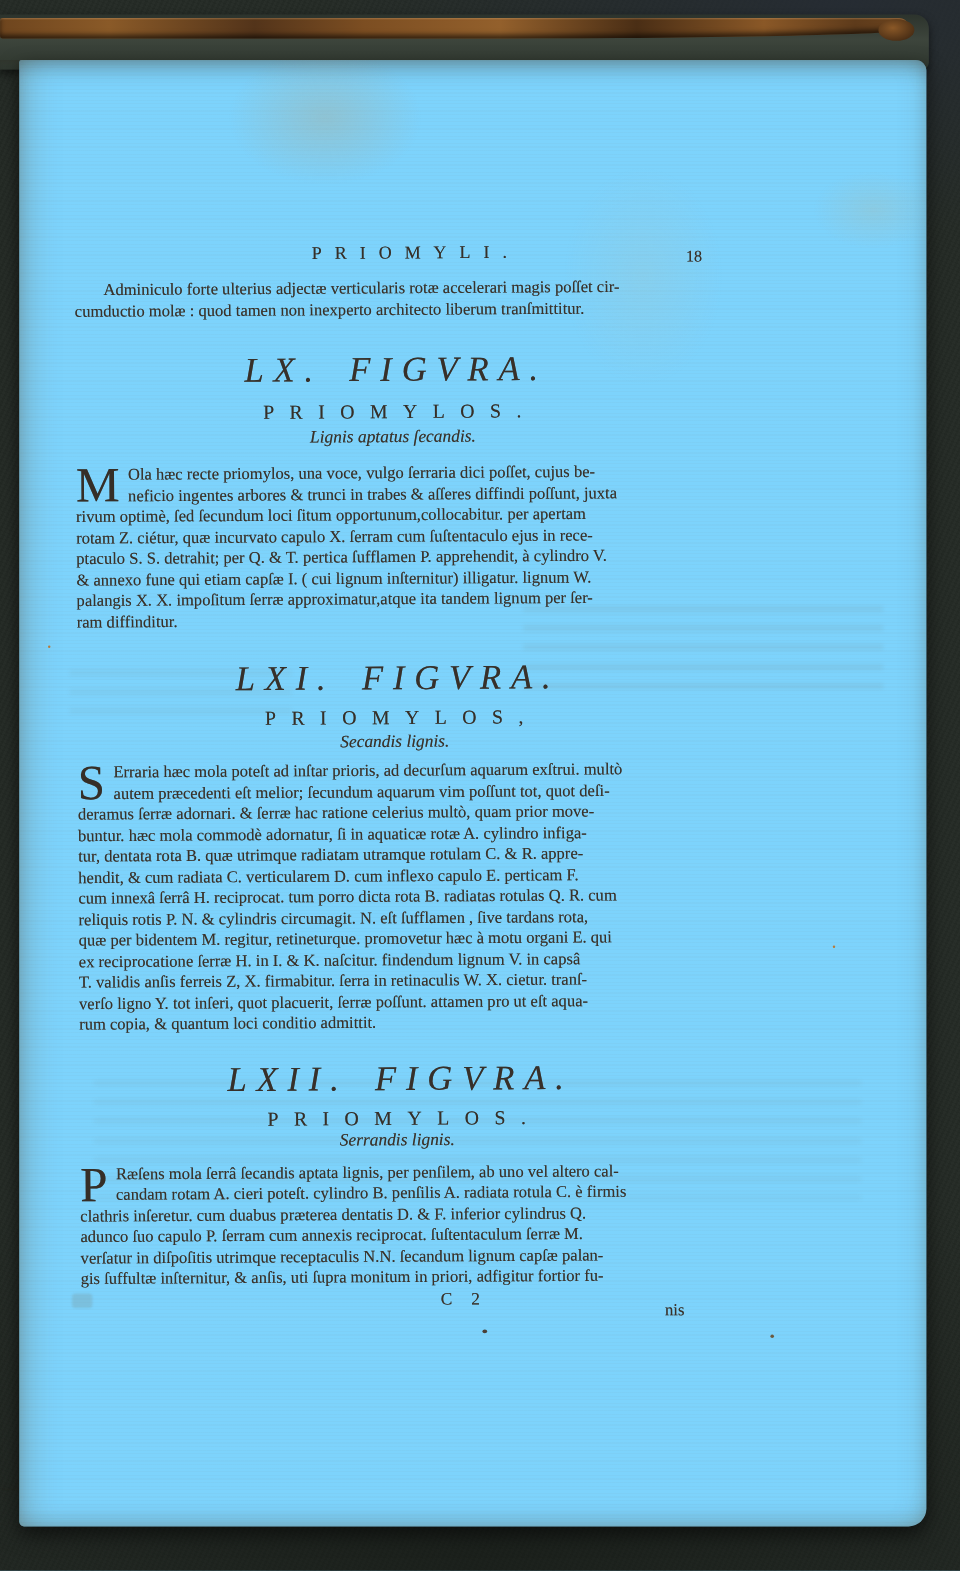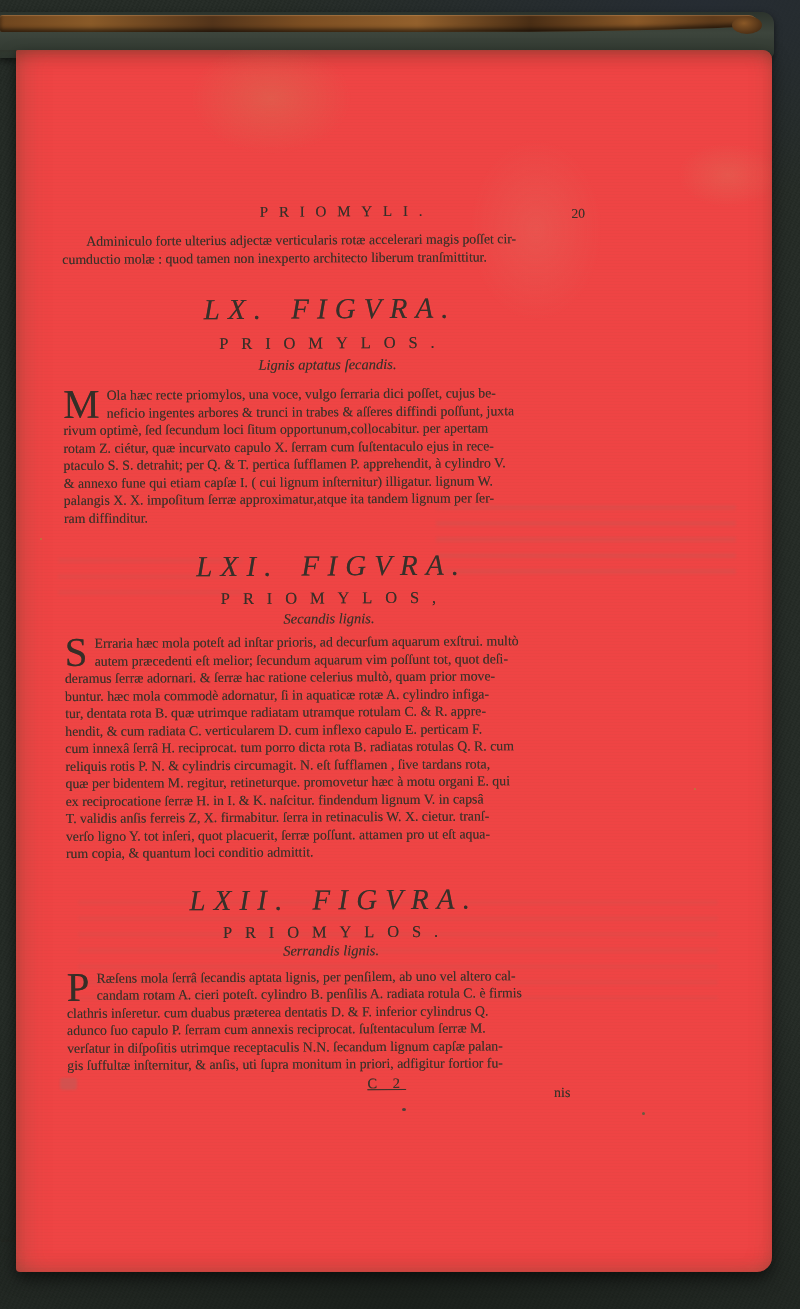--- a/index.html
+++ b/index.html
@@ -34,21 +34,21 @@
   
   .underpages{
     position:absolute;left:0;top:50px;width:20px;height:1192px;
     background:linear-gradient(90deg,#efead e0 0, #efeade 0 6px,#cfc8b8 7px 9px,#e8e2d4 9px 13px,#b9b1a0 14px 16px,#d8d1c1 16px 20px);
     border-radius:0 0 4px 3px;
     box-shadow:inset -4px 0 5px rgba(40,35,25,.4);
   }
   
   .page{
     position:absolute;left:16px;top:50px;width:756px;height:1222px;
-    background:#ef4444;
+    background:#7dd3fc;
     border-radius:2px 9px 15px 4px;
     box-shadow:
       0 7px 16px rgba(0,0,0,.55),
       inset 0 16px 20px -15px rgba(60,48,30,.55),
       inset -12px 0 26px -16px rgba(95,80,55,.35),
       inset 18px 0 32px -20px rgba(95,80,55,.5),
       inset 0 -14px 24px -18px rgba(95,80,55,.45);
   }
   .page::before{
     content:"";position:absolute;inset:0;border-radius:inherit;pointer-events:none;
@@ -99,21 +99,21 @@
   .sec-title{text-align:center;transform:translateX(12px);font-size:16.5px;letter-spacing:.78em;white-space:nowrap;color:#362f28;}
   .sec-subtitle{text-align:center;transform:translateX(6px);font-style:italic;font-size:14.5px;white-space:nowrap;}
   .dropcap{
     float:left;font-size:41px;line-height:32px;height:34px;
     padding:1px 7px 0 0;color:#352e27;
   }
   .mt24{margin-top:24px;} .mt22{margin-top:22px;} .mt20{margin-top:20px;}
   .mt12{margin-top:12px;} .mt8{margin-top:8px;} .mt6{margin-top:6px;}
   .mt4{margin-top:4px;} .mt3{margin-top:3px;} .mt2{margin-top:2px;}
   .sig-row{position:relative;height:32px;margin-top:2px;}
-  .signature{position:absolute;left:300px;top:0;font-size:14.5px;letter-spacing:6px;text-decoration:underline;}
+  .signature{position:absolute;left:300px;top:0;font-size:14.5px;letter-spacing:6px;}
   .catchword{position:absolute;right:14px;top:10px;font-size:14px;}
 </style>
 </head>
 <body>
 
 <div class="board-top">
   <div class="leather"></div>
 </div>
 
 <div class="underpages"></div>
@@ -125,21 +125,21 @@
   <div class="speck s1"></div>
   <div class="speck s2"></div>
   <div class="speck s3"></div>
   <div class="speck s4"></div>
   <div class="speck s5"></div>
 
   <div class="textblock">
 
     <div class="header-row">
       <span class="header-title">PRIOMYLI.</span>
-      <span class="page-num">20</span>
+      <span class="page-num">18</span>
     </div>
 
     <div class="para mt8">
       <div class="bline indent">Adminiculo forte ulterius adjectæ verticularis rotæ accelerari magis poſſet cir-</div>
       <div class="bline">cumductio molæ : quod tamen non inexperto architecto liberum tranſmittitur.</div>
     </div>
 
     <div class="fig-heading mt24">
       <span class="fig-num">LX.</span><span>FIGVRA.</span>
     </div>

